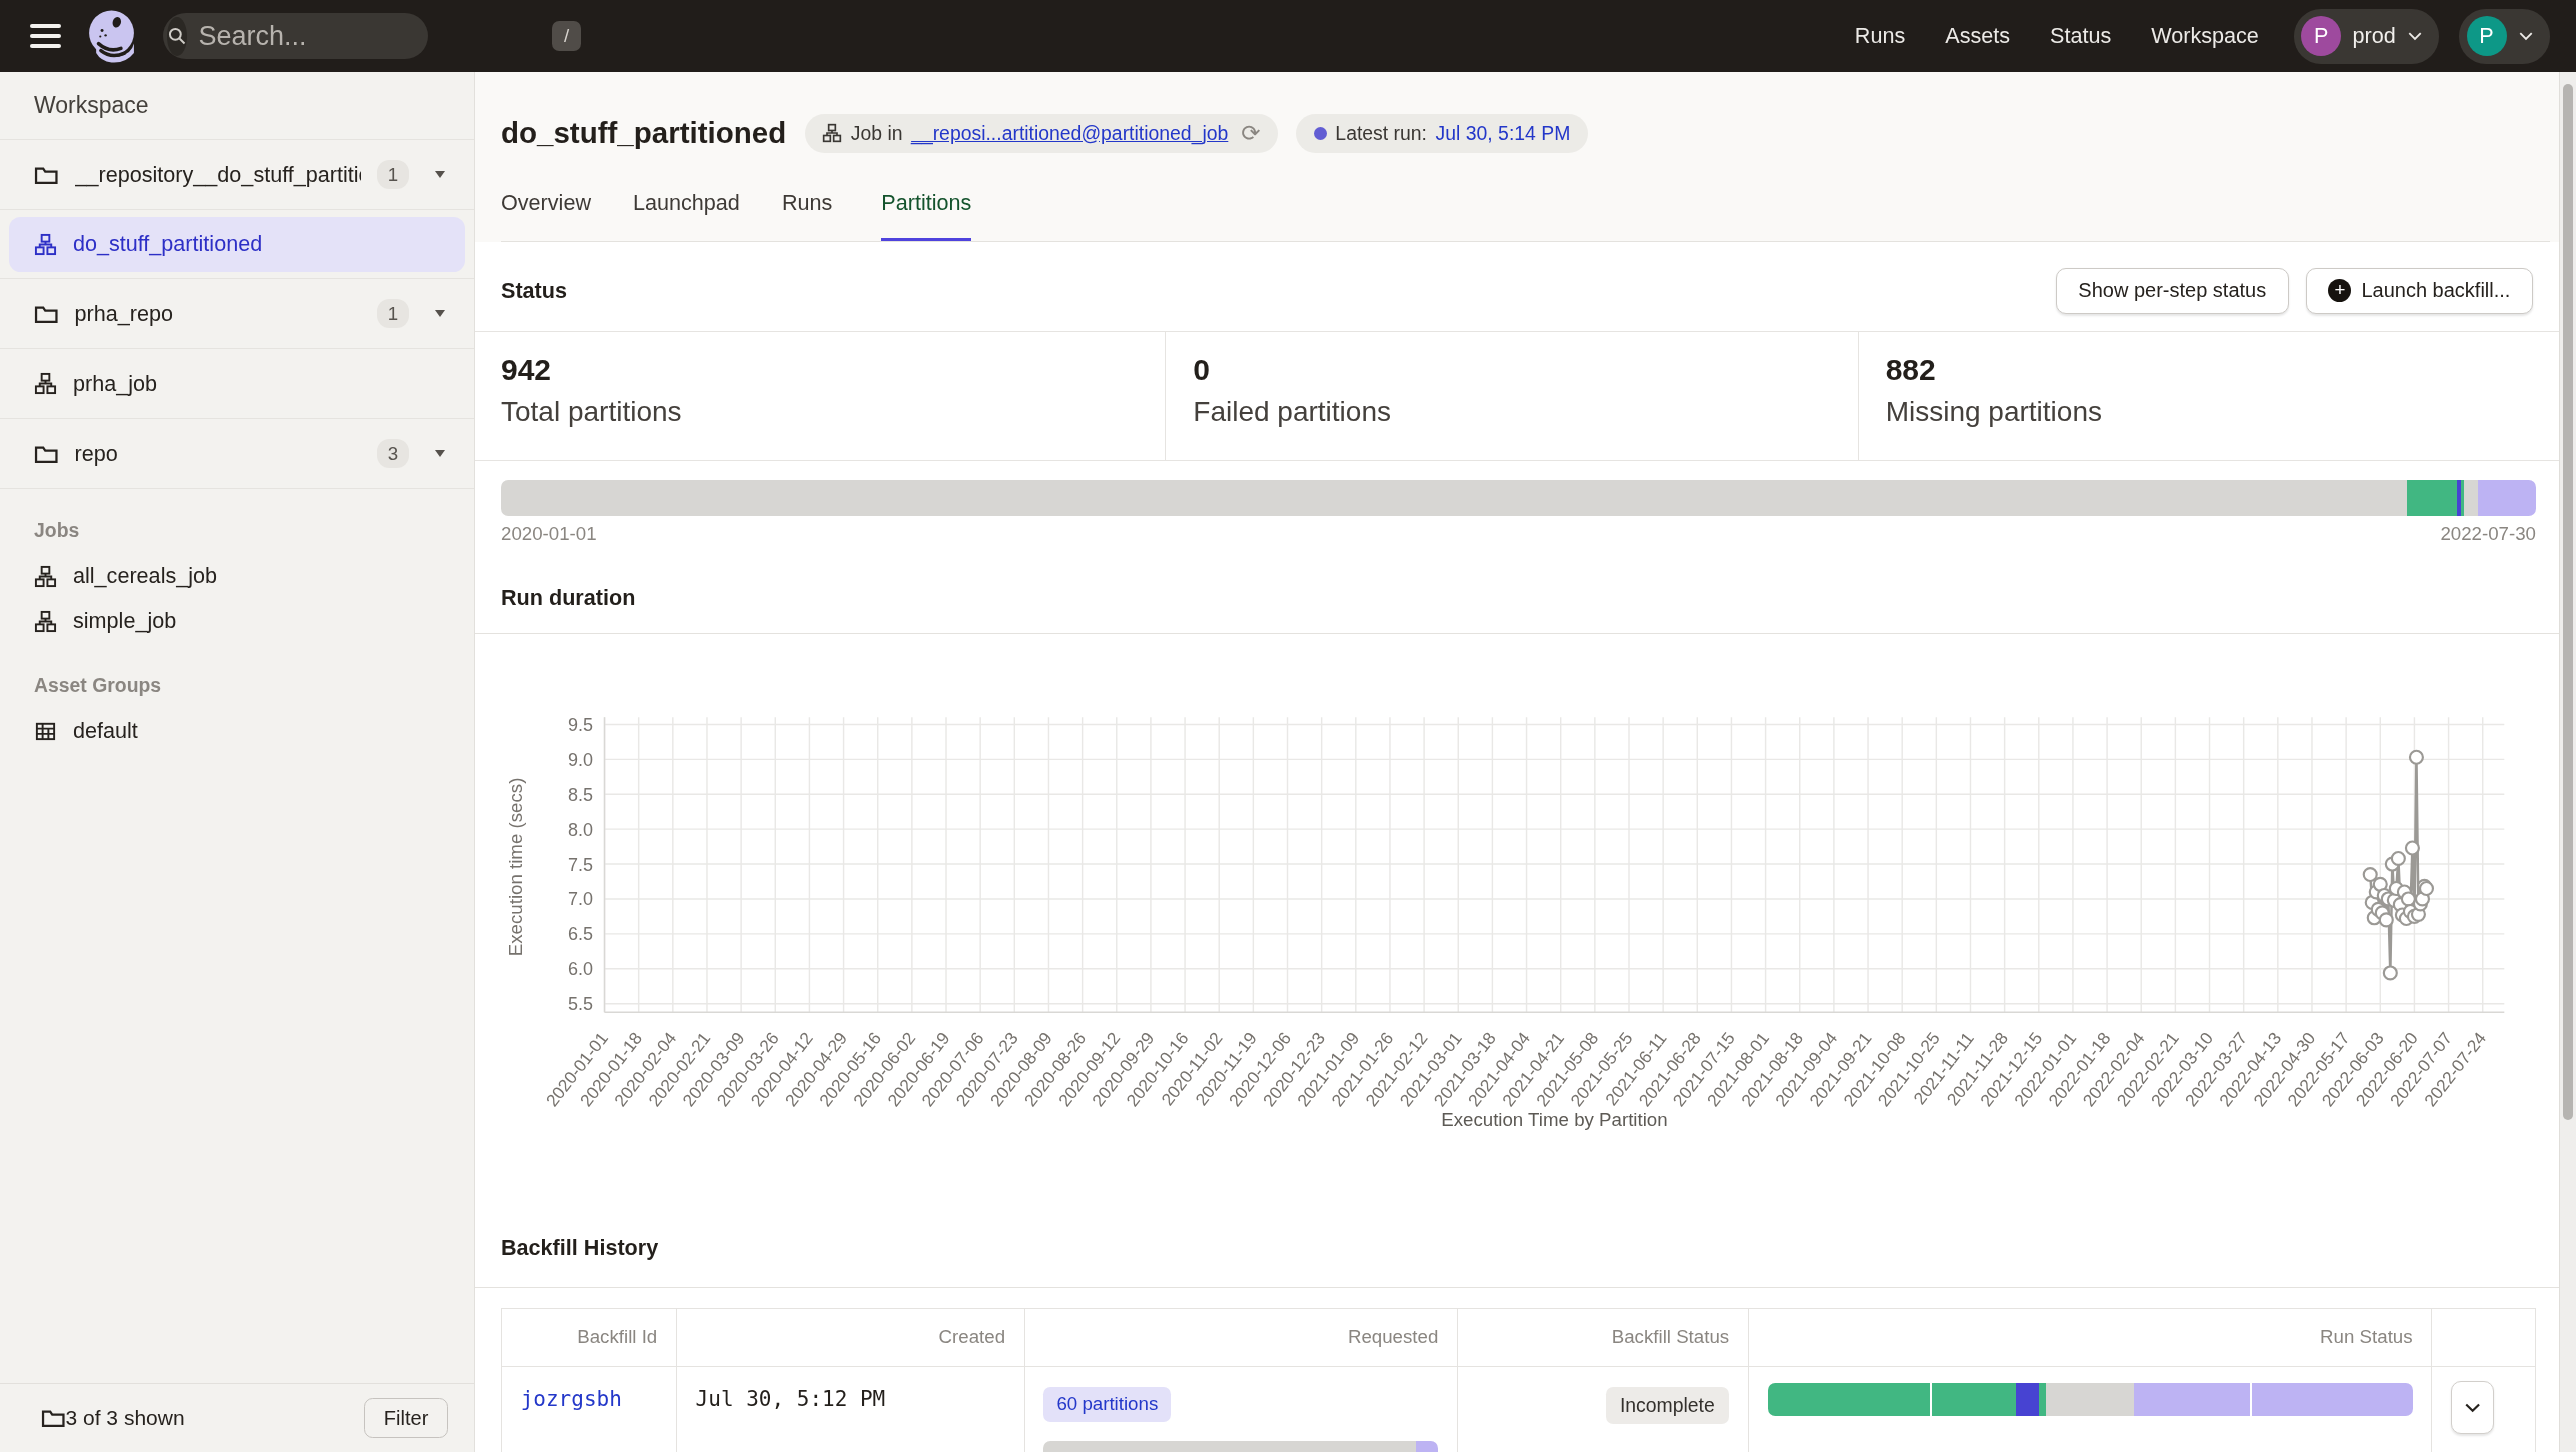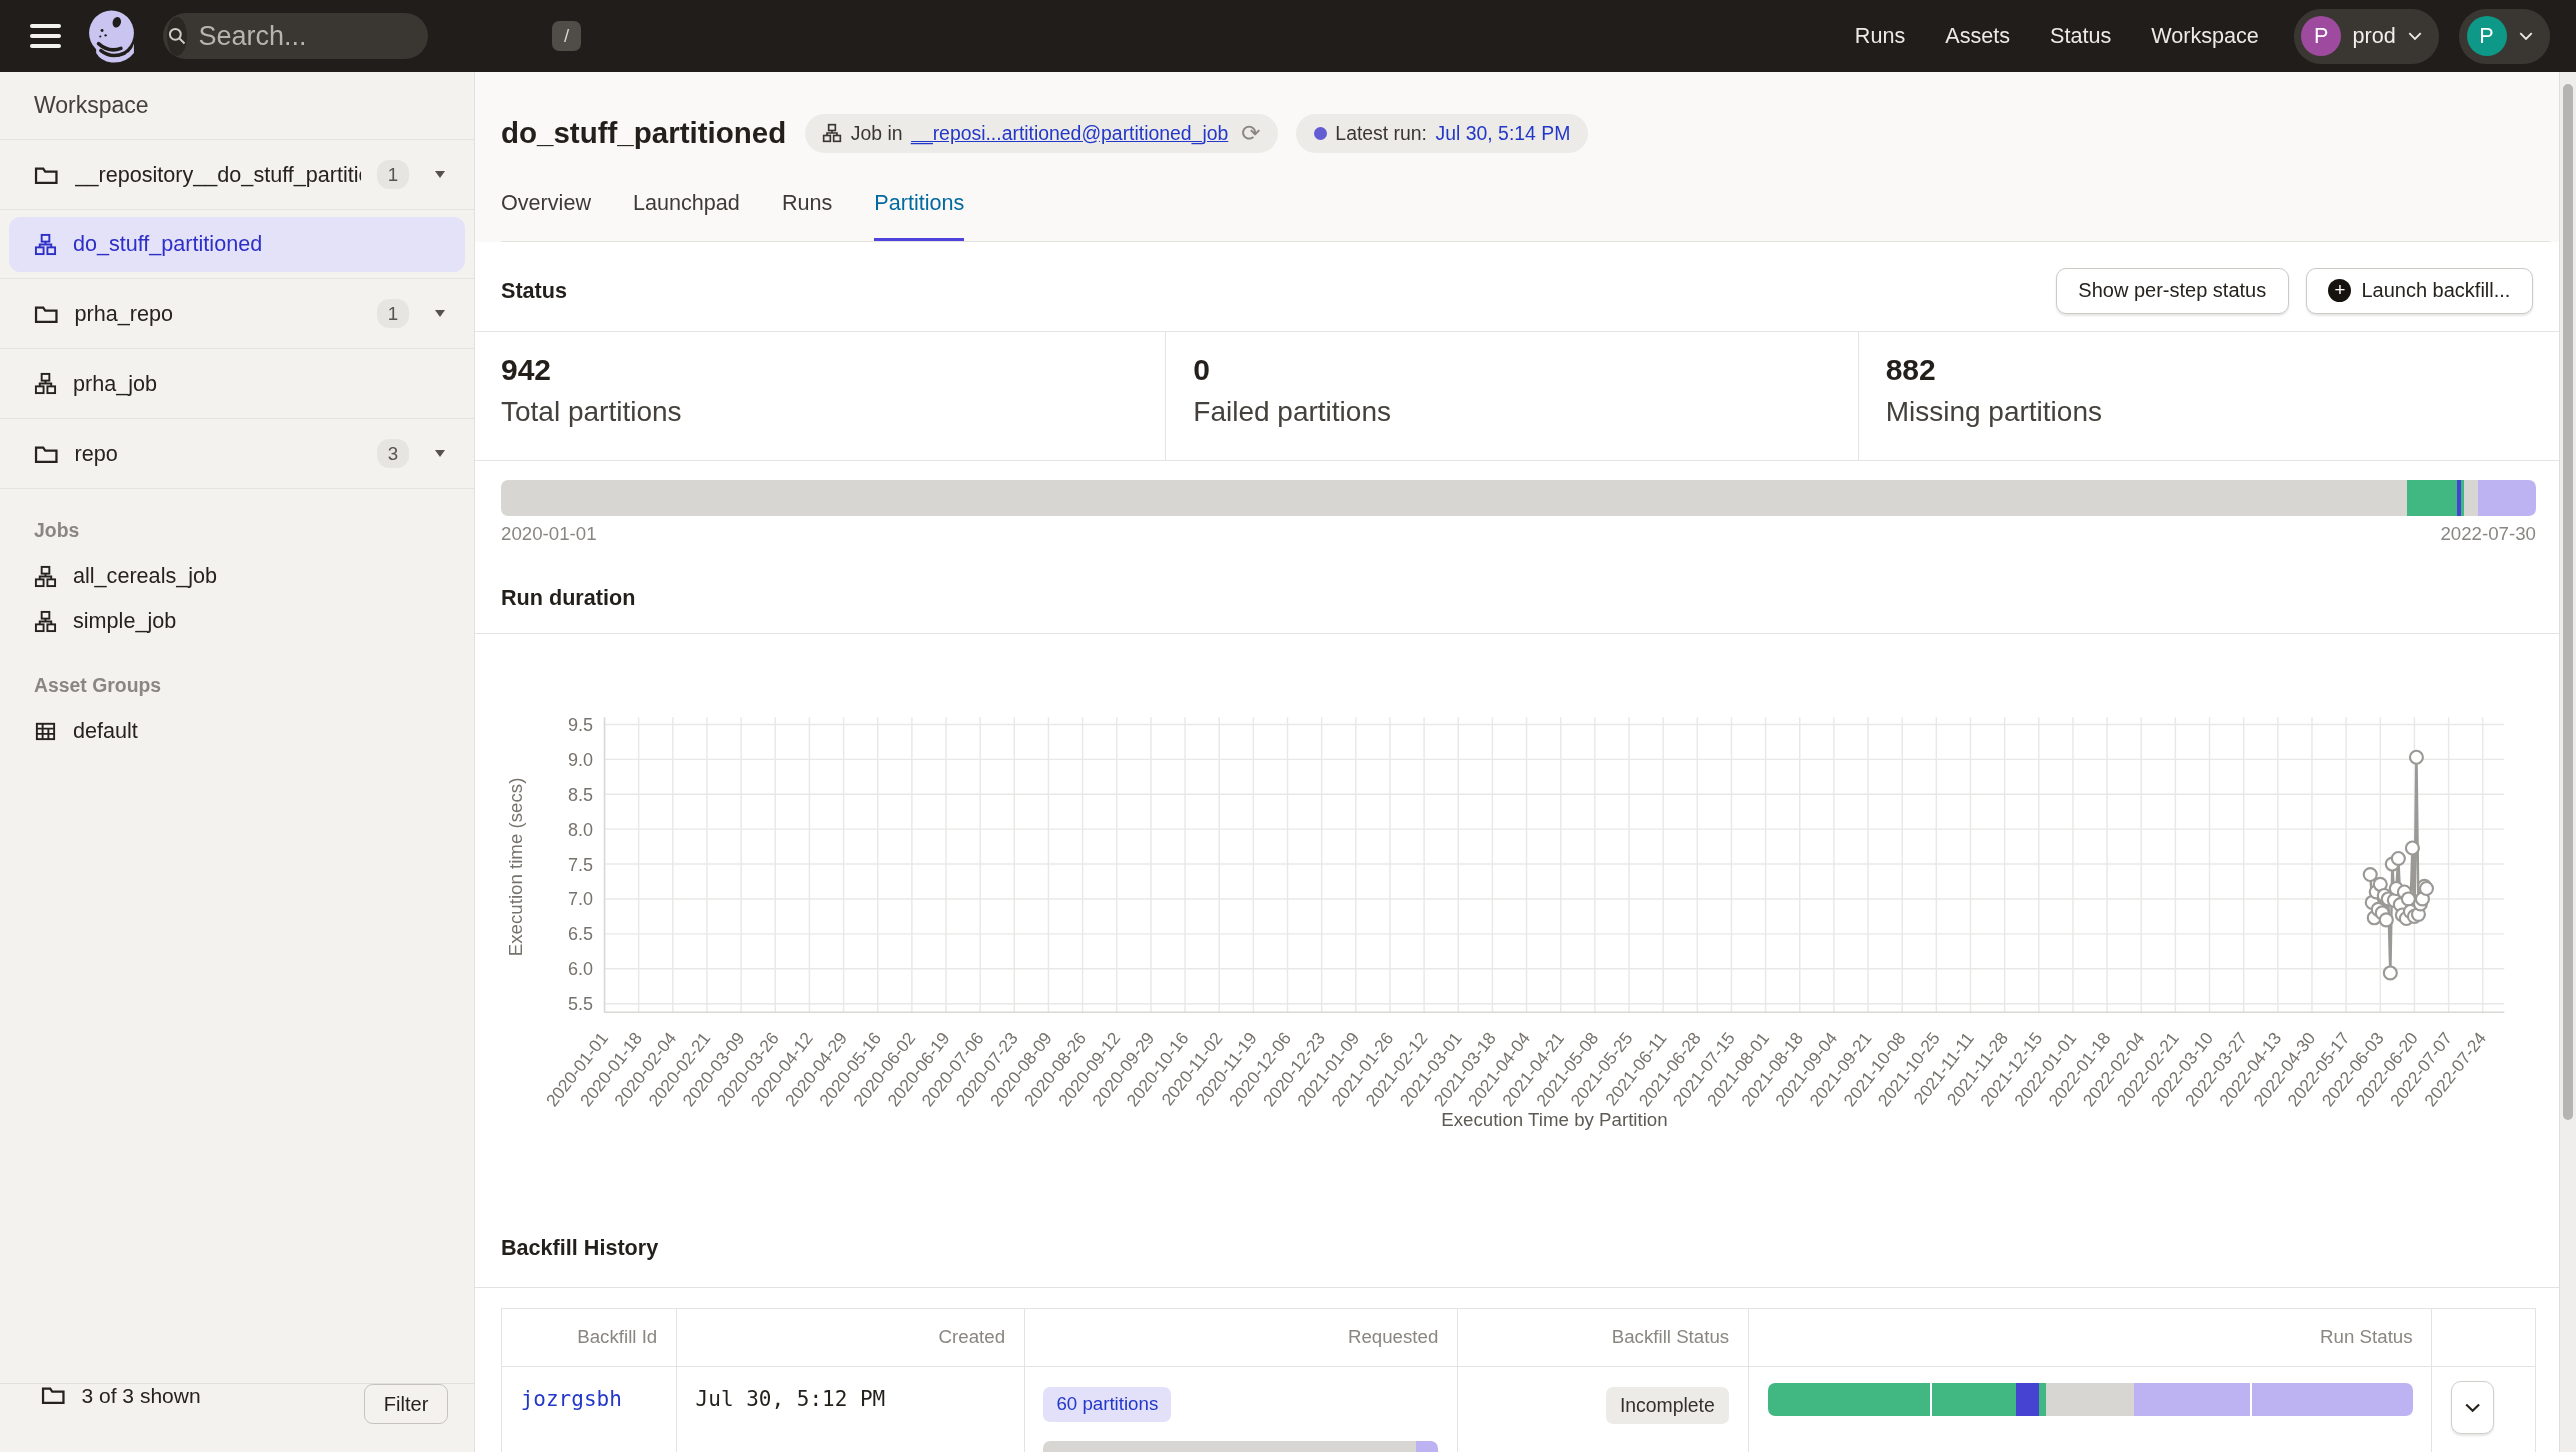--- a/index.html
+++ b/index.html
@@ -34,36 +34,36 @@
   .side-row { height:70px; display:flex; align-items:center; gap:16px; padding:0 29px 0 34px; border-bottom:0.7px solid #e5e3df; cursor:pointer; }
   .side-row .lbl { flex:1; font-size:21.6px; color:#26221e; white-space:nowrap; overflow:hidden; }
   .count-badge { background:#e7e5e1; color:#57534e; font-size:18.7px; border-radius:12.2px; padding:3.6px 10.8px; }
   .caret-down { width:0; height:0; border-left:5.8px solid transparent; border-right:5.8px solid transparent; border-top:7.2px solid #55514c; margin-left:10px; }
   .sel-wrap { padding:6.5px 9.4px; border-bottom:0.7px solid #e5e3df; }
   .sel-pill { height:55px; border-radius:11.5px; background:#e4e2f8; display:flex; align-items:center; gap:16px; padding:0 24.5px; cursor:pointer; }
   .sel-pill .lbl { font-size:21.6px; color:#2d2fc6; }
   .section-label { padding:30px 0 11.5px 34px; font-size:19.4px; color:#8a8681;font-weight:bold; }
   .leaf-row { height:45px; display:flex; align-items:center; gap:16px; padding-left:34px; cursor:pointer; }
   .leaf-row .lbl { font-size:21.6px; color:#26221e; }
-  .side-footer { margin-top:auto; border-top:0.7px solid #e2e0dc; height:69px; display:flex; align-items:flex-start; gap:16px; padding:0 26px 0 41px; }
+  .side-footer { margin-top:auto; border-top:0.7px solid #e2e0dc; height:69px; display:flex; align-items:center; gap:0; padding:0 26px 0 41px; }
   .side-footer .lbl { font-size:21px; color:#26221e; }
   .filter-btn { margin-left:auto; height:40px; border:0.7px solid #c6c3bf; border-radius:8.6px; background:transparent; font-size:20px; color:#26221e; padding:0 18.7px; cursor:pointer; font-family:inherit; }
 
   
   .main { flex:1; position:relative; background:#fff; overflow:hidden; }
   .main-header { background:#faf9f7; padding:36px 26px 0; }
   .title-row { display:flex; align-items:center; gap:18.7px; height:50px; }
   .page-title { font-size:29.5px; font-weight:700; color:#231f1b; }
   .tagpill { height:39px; border-radius:19.4px; background:#ecebe7; display:flex; align-items:center; gap:8.6px; padding:0 17.3px; font-size:19.4px; color:#3a3733; }
   .tagpill a { color:#2337c9; text-decoration:underline; cursor:pointer; }
   .refresh-ic { color:#8a8681; font-size:23px; margin-left:4.3px; cursor:pointer; }
   .run-dot { width:13px; height:13px; border-radius:50%; background:#625dd3; }
   .tabs-row { margin-top:32px; display:flex; gap:42px; border-bottom:0.7px solid #e4e2de; }
   .tab { font-size:21.6px; font-weight:500; color:#3e3a36; padding-bottom:21.6px; cursor:pointer; border-bottom:3.6px solid transparent; }
-  .tab.active { color:#0369a1; border-bottom-color:#4f43dd; }
+  .tab.active { color:#14532d; border-bottom-color:#4f43dd;margin-left:7px; }
 
   .status-head { display:flex; align-items:center; padding:26px 43px 17.3px 26px; }
   .sec-heading { font-size:21.6px; font-weight:700; color:#231f1b; }
   .head-actions { margin-left:auto; display:flex; gap:17px; }
   .btn { height:46px; background:#fff; border:0.7px solid #cdcac6; border-radius:10px; font-size:20px; color:#26221e; padding:0 21.6px; display:flex; align-items:center; gap:10px; cursor:pointer; box-shadow:0 1.4px 2.2px rgba(0,0,0,.10); font-family:inherit; }
   .plus-ic { width:23px; height:23px; border-radius:50%; background:#16120e; color:#fff; display:flex; align-items:center; justify-content:center; font-size:18.7px; line-height:1; }
 
   .stats-row { display:flex; border-top:0.7px solid #e6e4e1; border-bottom:0.7px solid #e6e4e1; margin:0 0 0 0; padding:0 26px; }
   .stat { flex:1; padding:21.6px 0 32px 0; }
   .stat + .stat { border-left:0.7px solid #e6e4e1; padding-left:27px; }

